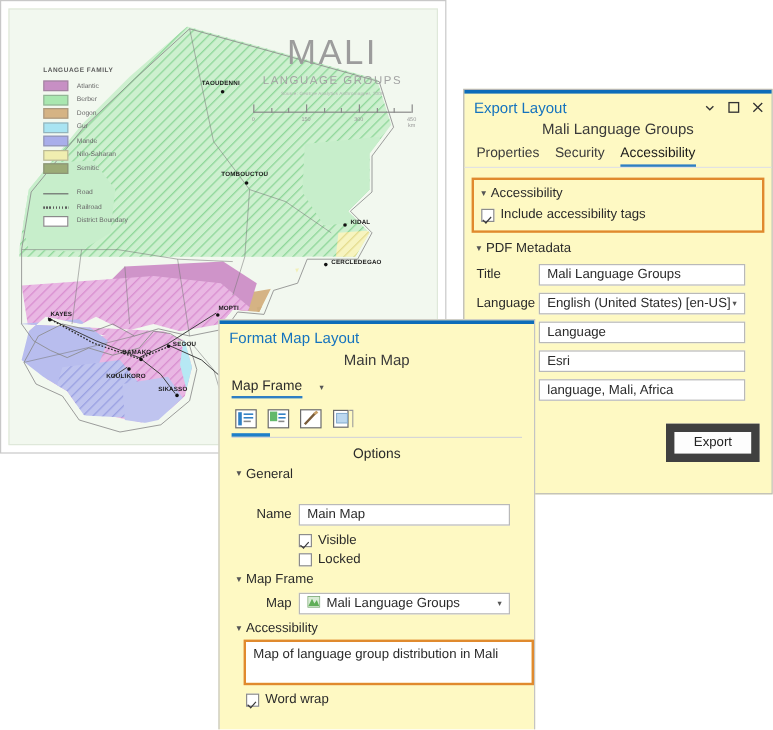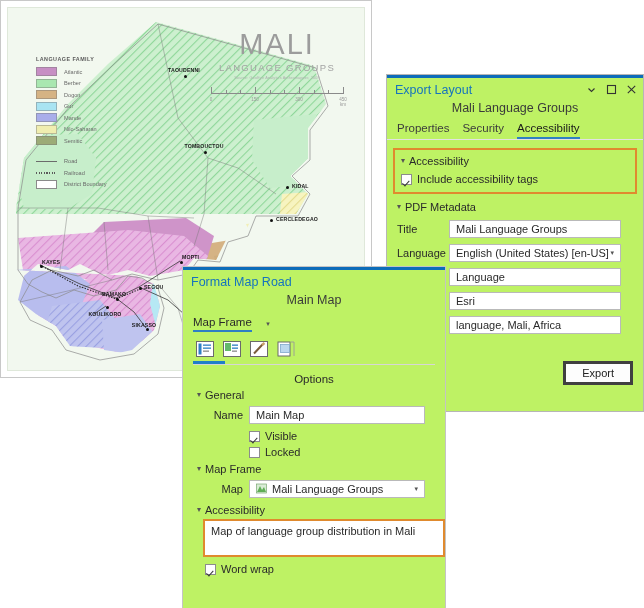--- a/index.html
+++ b/index.html
@@ -43,21 +43,21 @@
   .sb-ticks { position:relative; height:9px; width:132px; margin:0 auto; }
   .sb-ticks::before{ content:""; position:absolute; left:0; right:0; bottom:2px; height:1px; background:#8a8a8a;}
   .sb-t { position:absolute; bottom:2px; width:1px; height:4px; background:#8a8a8a;}
   .sb-t.maj { height:7px; }
   .sb-nums { position:relative; height:8px; width:132px; margin:1px auto 0; }
   .sb-n { position:absolute; font-size:4.6px; color:#9a9a9a; transform:translateX(-50%); }
   .city-dot { position:absolute; width:3.2px; height:3.2px; background:#111; border-radius:50%; }
   .city-lb { position:absolute; font-size:5.2px; color:#1a1a1a; font-weight:700; white-space:nowrap; letter-spacing:.15px;}
 
   
-  .win { position:absolute; background:#bef264; box-sizing:border-box; }
+  .win { position:absolute; background:#fef9c3; box-sizing:border-box; }
   .win-topbar { height:3px; background:#0d6cb9; }
   .win-title { font-size:12.5px; color:#1573be; padding:5px 8px 2px 8px; }
   .win-head2 { font-size:12.5px; color:#3a3a3a; text-align:center; padding:2px 0 7px 0; }
 
   .wbtns { position:absolute; top:6px; right:6px; display:flex; gap:9px; align-items:center; }
   .wb { width:11px; height:11px; position:relative; cursor:default; }
   .wb svg { display:block; }
 
   
   .tabs { display:flex; gap:13px; padding:0 10px; font-size:11.5px; color:#3c3c3c; }
@@ -74,21 +74,21 @@
 
   .frow { display:flex; align-items:center; margin-bottom:6px; }
   .flab { font-size:11px; color:#2a2a2a; }
   .fin { border:1px solid #b9b9b9; background:#fff; height:18px; box-sizing:border-box;
          font-size:11px; color:#2a2a2a; display:flex; align-items:center; padding:0 6px; }
   .fin.sel { justify-content:space-between; }
   .caret { font-size:7px; color:#555; }
 
   .hl { outline:2.5px solid #e08a2e; }
 
-  .btn { border:3px solid #404040; background:#fdfdfd; font-size:11px; color:#222;
+  .btn { border:7px solid #404040; background:#fdfdfd; font-size:11px; color:#222;
          padding:3px 16px; }
 
   
   .icontabs { display:flex; gap:7px; padding:0 2px; }
   .itab { width:20px; height:20px; }
   .itab svg { display:block; }
   .itab-underline { height:3px; background:#1f7fc9; width:32px; margin-top:2px; }
   .itab-rule { height:1px; background:#d6d6d6; }
 </style>
 </head>
@@ -372,21 +372,21 @@
     </div>
 
     <div style="position:absolute; right:10px; bottom:26px;">
       <button class="btn">Export</button>
     </div>
   </div>
 
   <div class="win" style="left:182px; top:266px; width:264px; height:342px; border:1px solid #c4c4c4; border-bottom:none;">
     <div class="win-topbar"></div>
 
-    <div class="win-title">Format Map Road</div>
+    <div class="win-title">Format Map Layout</div>
     <div class="win-head2" style="padding-bottom:5px;">Main Map</div>
 
     <div style="padding:0 10px;">
       <span style="font-size:11.5px;color:#2a2a2a;border-bottom:2px solid #2f7fc4;padding-bottom:2px;">Map Frame</span>
       <span style="font-size:7px;color:#555;margin-left:10px;">▾</span>
     </div>
 
     <div style="padding:9px 10px 0 10px;">
       <div class="icontabs">
         <div class="itab">
@@ -427,21 +427,21 @@
     </div>
 
     <div style="padding:8px 10px 0 10px;">
       <div style="font-size:11.5px;color:#2a2a2a;margin-bottom:4px;text-align:center;">Options</div>
 
       <div class="sect-head" style="margin-left:4px;">
         <span class="chev">▾</span>
         <span>General</span>
       </div>
 
-      <div class="frow" style="margin-top:5px; margin-left:12px;">
+      <div class="frow" style="margin-top:19px; margin-left:12px;">
         <span class="flab" style="width:38px;text-align:right;margin-right:6px;">Name</span>
         <span class="fin" style="width:176px;">Main Map</span>
       </div>
 
       <div class="cbrow" style="margin-left:56px;margin-bottom:4px;">
         <span class="cb on"></span>
         <span>Visible</span>
       </div>
       <div class="cbrow" style="margin-left:56px;margin-bottom:5px;">
         <span class="cb"></span>

